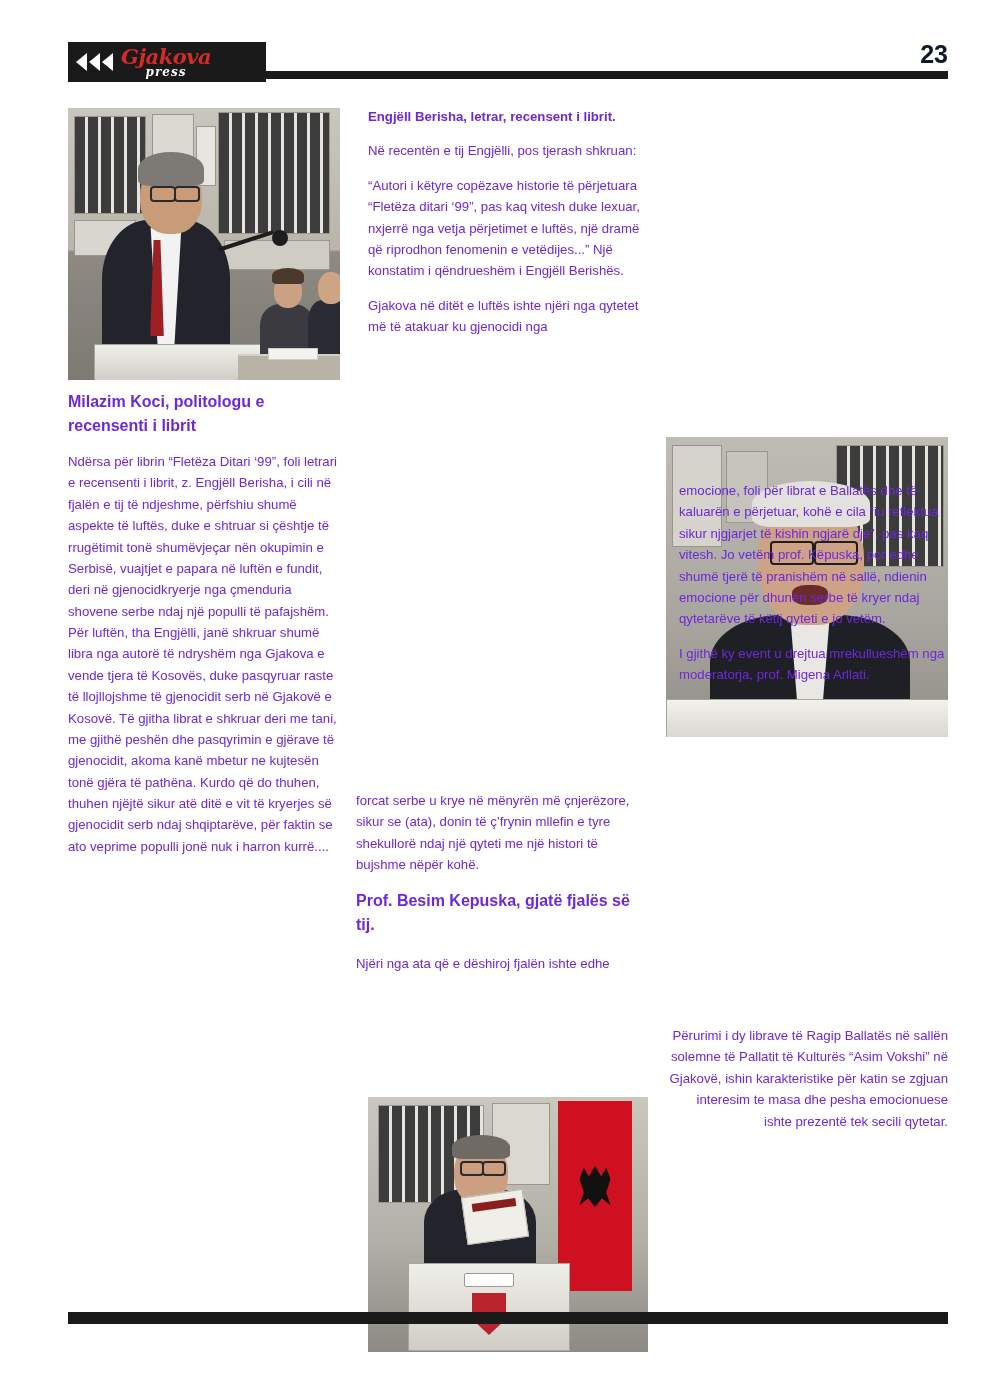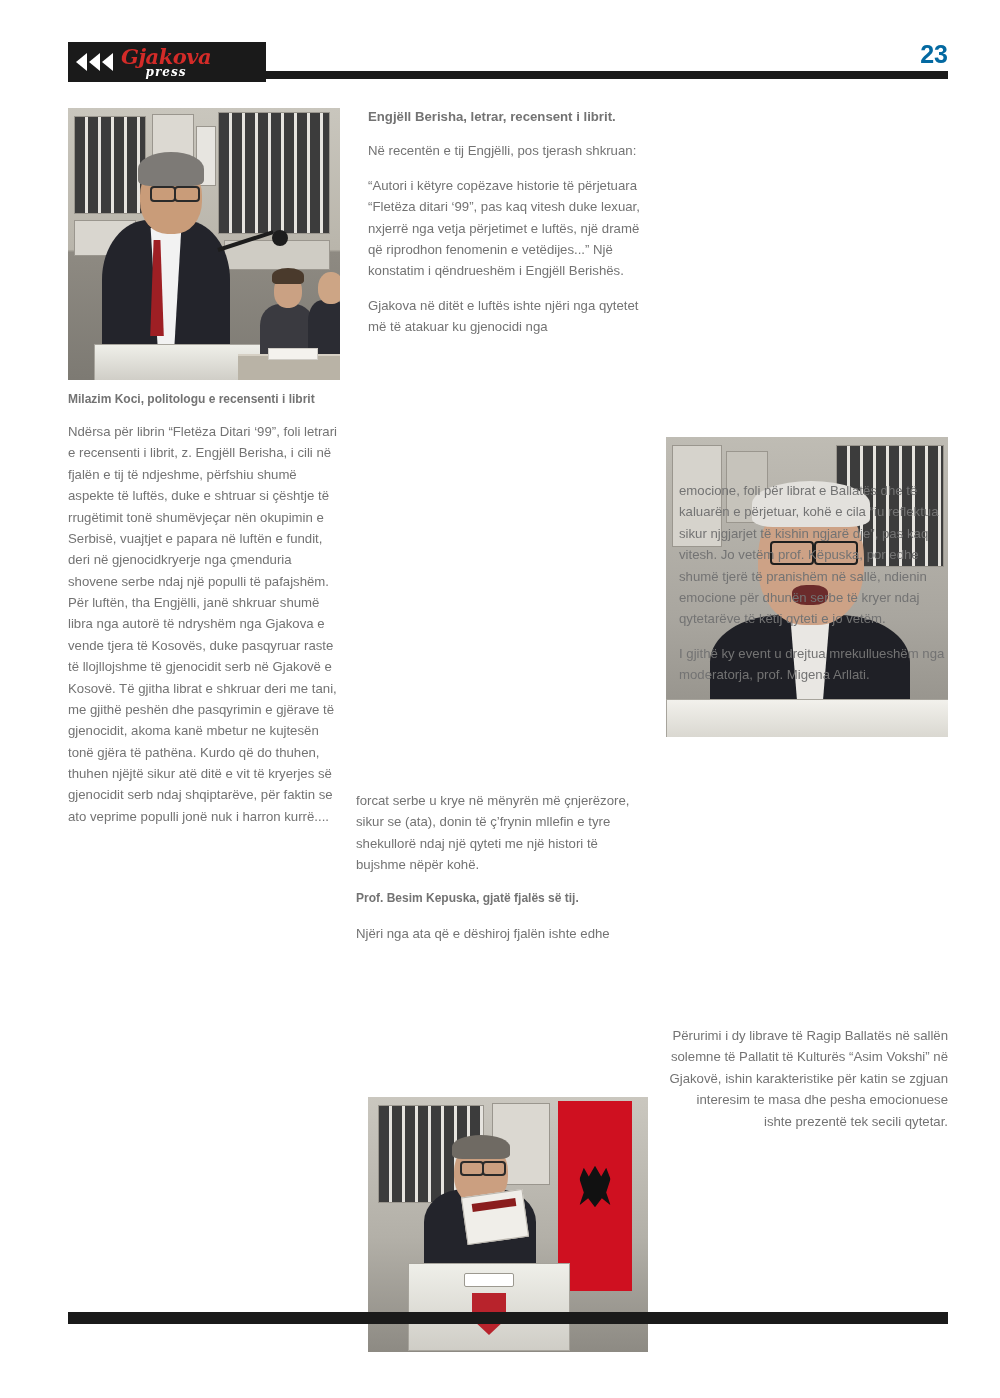--- a/index.html
+++ b/index.html
@@ -76,37 +76,37 @@
     width: 705px;
     height: 8px;
     background: #1a1a1a;
   }
   .page-number {
     position: absolute;
     right: 0;
     top: -2px;
     font-size: 25px;
     font-weight: bold;
-    color: #0369a1;
+    color: #0f172a;
     font-family: "Liberation Sans", sans-serif;
   }
 
   
   .col {
     position: absolute;
     font-size: 13.2px;
     line-height: 1.62;
-    color: #737373;
+    color: #6d28d9;
   }
   .col p {
     margin: 0 0 13px 0;
   }
   .caption {
     font-weight: bold;
-    font-size: 12px;
+    font-size: 16px;
     line-height: 1.5;
     margin: 0 0 13px 0;
   }
   .lead {
     font-weight: bold;
     margin: 0;
   }
 
   .col-1 { left: 68px; top: 110px; width: 270px; }
   .col-2 { left: 368px; top: 106px; width: 280px; }

